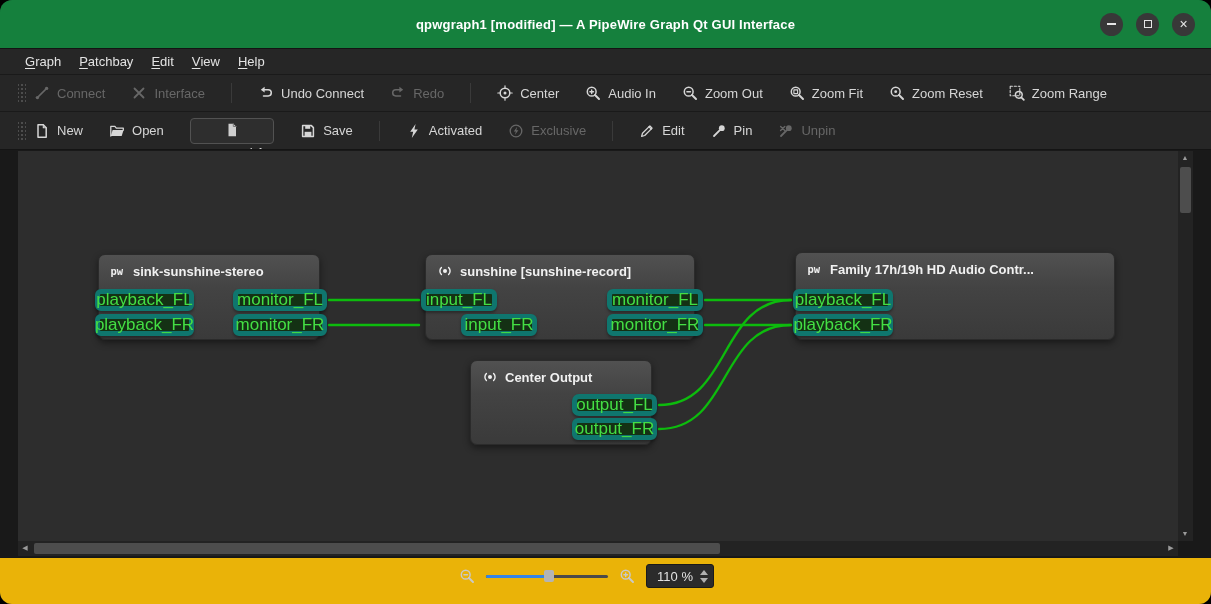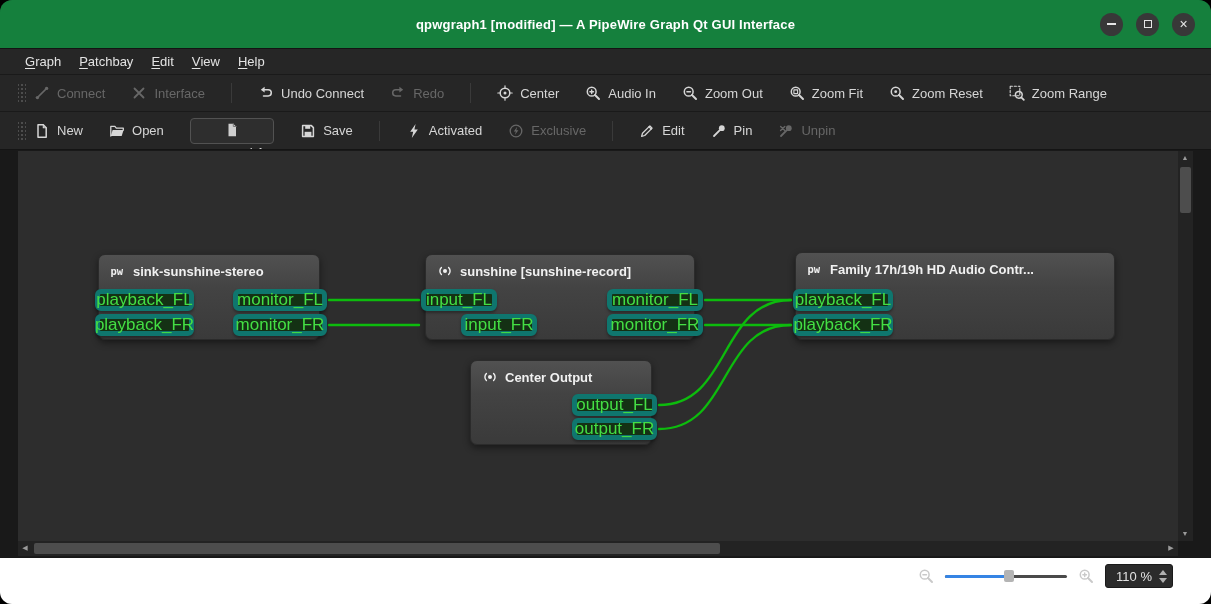--- a/index.html
+++ b/index.html
@@ -48,21 +48,21 @@
   #hscroll{position:absolute;left:18px;top:391px;width:1160px;height:15px;background:#232323;}
   .sb-arrow{position:absolute;color:#9a9a9a;font-size:7px;line-height:14px;width:14px;height:14px;text-align:center;}
   #vscroll .sb-arrow.up{top:0;left:0;}
   #vscroll .sb-arrow.down{bottom:0;left:0;}
   #hscroll .sb-arrow.left{left:0;top:0;}
   #hscroll .sb-arrow.right{right:0;top:0;}
   #vscroll .sb-thumb{position:absolute;left:2px;top:16px;width:11px;height:46px;background:#4d4d4d;border-radius:2px;}
   #hscroll .sb-thumb{position:absolute;top:2px;left:16px;width:686px;height:11px;background:#4d4d4d;border-radius:2px;}
 
   
-  #statusbar{position:absolute;left:0;top:407px;right:0;bottom:0;background:#ffffff;border-top:1px solid #171717;display:flex;align-items:center;justify-content:flex-end;gap:11px;padding:0 38px 10px 0;color:#c9c9c9;}
+  #statusbar{position:absolute;left:0;top:407px;right:0;bottom:0;background:#eab308;border-top:1px solid #171717;display:flex;align-items:center;justify-content:center;gap:11px;padding:0 38px 10px 0;color:#c9c9c9;}
   .slider{position:relative;width:122px;height:16px;}
   .slider-track{position:absolute;left:0;right:0;top:6.5px;height:3px;background:#4a4a4a;border-radius:2px;}
   .slider-fill{position:absolute;left:0;top:6.5px;height:3px;background:#3584e4;border-radius:2px;}
   .slider-handle{position:absolute;top:2px;width:10px;height:12px;background:#b4b4b4;border-radius:2px;}
   .spinbox{display:flex;align-items:center;gap:7px;background:#2b2b2b;border:1px solid #1a1a1a;border-radius:3px;height:24px;padding:0 5px 0 10px;}
   .spin-value{color:#e2e2e2;font-size:13px;}
   .spin-buttons{display:flex;flex-direction:column;gap:3px;}
   .spin-up{width:0;height:0;border-left:4px solid transparent;border-right:4px solid transparent;border-bottom:5px solid #b0b0b0;}
   .spin-down{width:0;height:0;border-left:4px solid transparent;border-right:4px solid transparent;border-top:5px solid #b0b0b0;}
 </style>
@@ -332,21 +332,21 @@
           <div class="node-title">
             <span class="icon">
               <svg width="16" height="16" viewBox="0 0 16 16" fill="none" stroke="currentColor" stroke-width="1.5" stroke-linecap="round" stroke-linejoin="round" xmlns="http://www.w3.org/2000/svg">
                 <circle cx="8" cy="8" r="2" fill="currentColor" stroke="none"></circle>
                 <path d="M4.4 4.4a5.1 5.1 0 0 0 0 7.2M11.6 4.4a5.1 5.1 0 0 1 0 7.2" stroke-width="1.4"></path>
               </svg>
             </span>
             <span>Center Output</span>
           </div>
         </div>
-        <div class="port" style="left: 554px; top: 243px; width: 85px;">output_FL</div>
+        <div class="port" style="left: 554px; top: 243px; width: 85px; border-radius: 7px;">output_FL</div>
         <div class="port" style="left: 554px; top: 267px; width: 85px;">output_FR</div>
         <svg id="connections" width="1160" height="390">
           <path d="M311 149 C360.5 149 351.5 149 401 149" stroke="#0dbb0d" stroke-width="2.4" fill="none" stroke-linecap="round"></path>
           <path d="M311 174 C360.5 174 351.5 174 401 174" stroke="#0dbb0d" stroke-width="2.4" fill="none" stroke-linecap="round"></path>
           <path d="M687 149 C734.3 149 725.7 149 773 149" stroke="#0dbb0d" stroke-width="2.4" fill="none" stroke-linecap="round"></path>
           <path d="M687 174 C734.3 174 725.7 174 773 174" stroke="#0dbb0d" stroke-width="2.4" fill="none" stroke-linecap="round"></path>
           <path d="M641 254 C713.6 254 700.4 149 773 149" stroke="#0dbb0d" stroke-width="2.4" fill="none" stroke-linecap="round"></path>
           <path d="M641 278 C713.6 278 700.4 174 773 174" stroke="#0dbb0d" stroke-width="2.4" fill="none" stroke-linecap="round"></path>
         </svg>
       </div>

